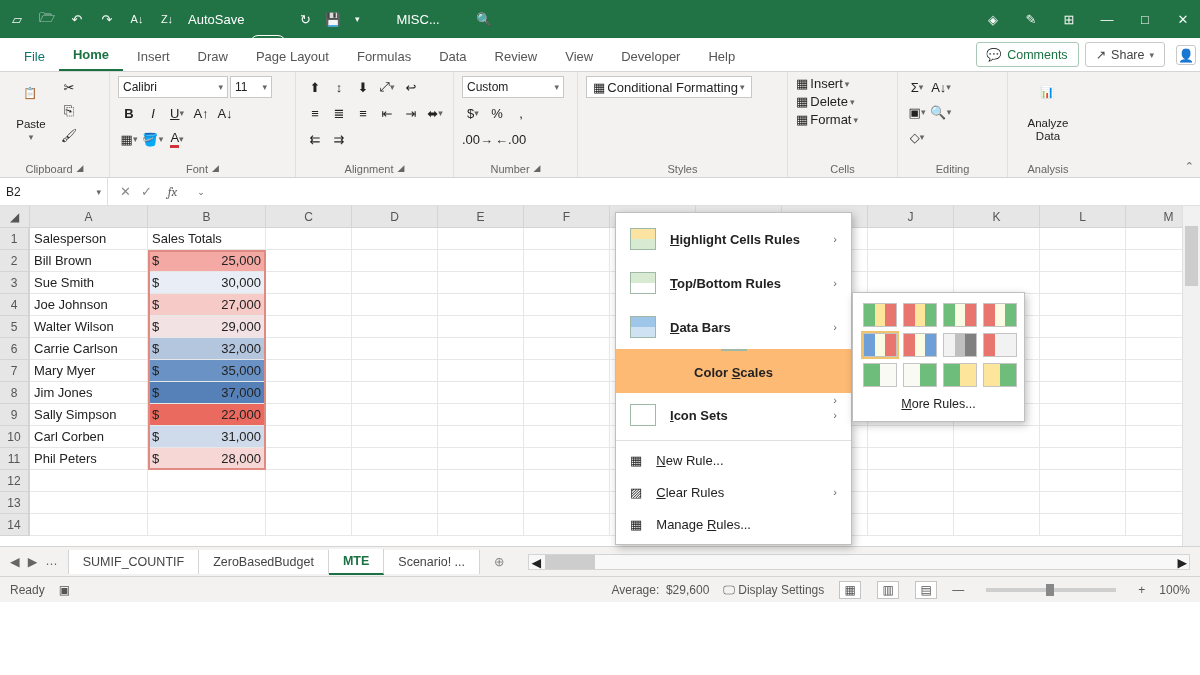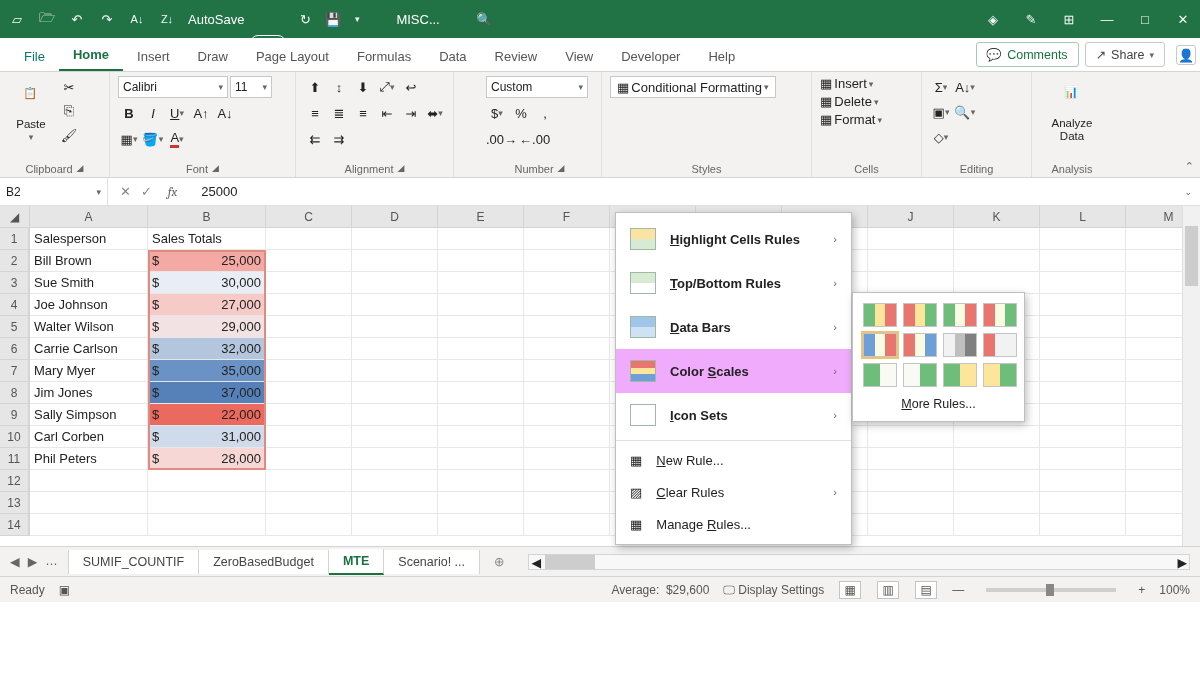--- a/index.html
+++ b/index.html
@@ -63,21 +63,21 @@
 .statusbar .sp{flex:1;}
 .statusbar .viewbtn{width:22px;height:18px;border:1px solid #c4c4c4;display:inline-flex;align-items:center;justify-content:center;margin:0 1px;background:#fff;}
 .statusbar .slider{width:130px;height:4px;background:#cfcfcf;position:relative;margin:0 8px;}
 .statusbar .slider .th{position:absolute;left:60px;top:-4px;width:8px;height:12px;background:#888;}
 
 .cf-menu{position:absolute;left:615px;top:212px;width:237px;background:#fff;border:1px solid #bfbfbf;box-shadow:2px 3px 8px rgba(0,0,0,.25);z-index:30;padding:4px 0;}
 .cf-menu .item{height:44px;display:flex;align-items:center;padding:0 14px;gap:14px;font-size:13px;}
 .cf-menu .item .ico{width:26px;height:22px;border:1px solid #9fb8a8;display:flex;flex-direction:column;}
 .cf-menu .item .ico span{flex:1;}
 .cf-menu .item .arrow{margin-left:auto;color:#666;font-size:11px;}
-.cf-menu .item.hover{background:#f0abfc;}
+.cf-menu .item.hover{background:#fdba74;flex-direction:column;}
 .cf-menu .item.small{height:32px;}
 .cf-menu .sep{height:1px;background:#e1dfdd;margin:3px 0;}
 .cf-menu u{text-decoration:underline;}
 .cs-fly{position:absolute;left:852px;top:292px;width:173px;background:#fff;border:1px solid #bfbfbf;box-shadow:2px 3px 8px rgba(0,0,0,.25);z-index:31;padding:10px 10px 4px;}
 .cs-fly .grid{display:grid;grid-template-columns:repeat(4,34px);gap:6px;}
 .cs-fly .sw{width:34px;height:24px;border:1px solid #c4c4c4;display:flex;}
 .cs-fly .sw span{flex:1;}
 .cs-fly .sw.sel{outline:2px solid #f0c36d;}
 .cs-fly .more{text-align:center;font-size:12.5px;padding:10px 0 6px;}
 .vscroll{position:absolute;right:0;top:0;width:18px;bottom:0;background:#f1f1f1;border-left:1px solid #e1dfdd;}
@@ -218,21 +218,21 @@
         <span class="rbtn">⇇</span>
         <span class="rbtn">⇉</span>
       </div>
     </div>
     <div class="label">
         <span>Alignment</span>
         <span class="dl">◢</span>
       </div>
   </div>
 
-  <div class="group" style="width:124px;margin-left:24px;">
+  <div class="group" style="width:124px;">
     <div class="body vstack" style="gap:4px;">
       <div class="numbox">
           <span>Custom</span>
           <span class="chev">▾</span>
         </div>
       <div class="hstack">
         <span class="rbtn">$<span class="chev">▾</span></span>
         <span class="rbtn">%</span>
         <span class="rbtn">,</span>
       </div>
@@ -318,21 +318,20 @@
 <div class="namebox-row">
   <div class="namebox">
       <span>B2</span>
       <span class="chev">▾</span>
     </div>
   <div class="fx-icons">
     <span>✕</span>
     <span>✓</span>
     <span class="fx">fx</span>
   </div>
-  <div class="formula">25000</div>
   <span class="chev" style="padding:0 8px;">⌄</span>
 </div>
 
 <div class="sheet">
   <div style="flex:1;position:relative;">
     <div style="display:flex;">
       <div class="rowhead" style="width:30px;height:22px;">◢</div>
       <div class="colheads" id="colheads">
           <div class="colhead colA">A</div>
           <div class="colhead colB">B</div>

